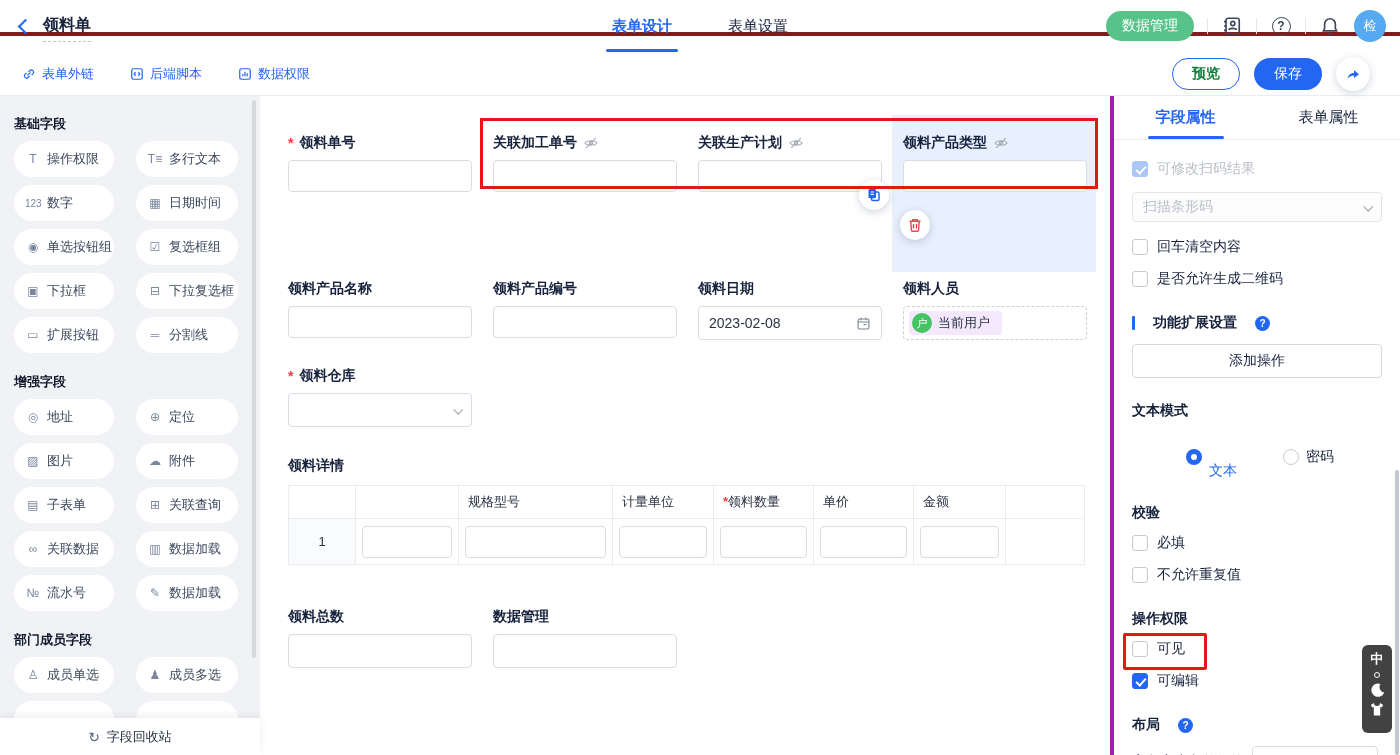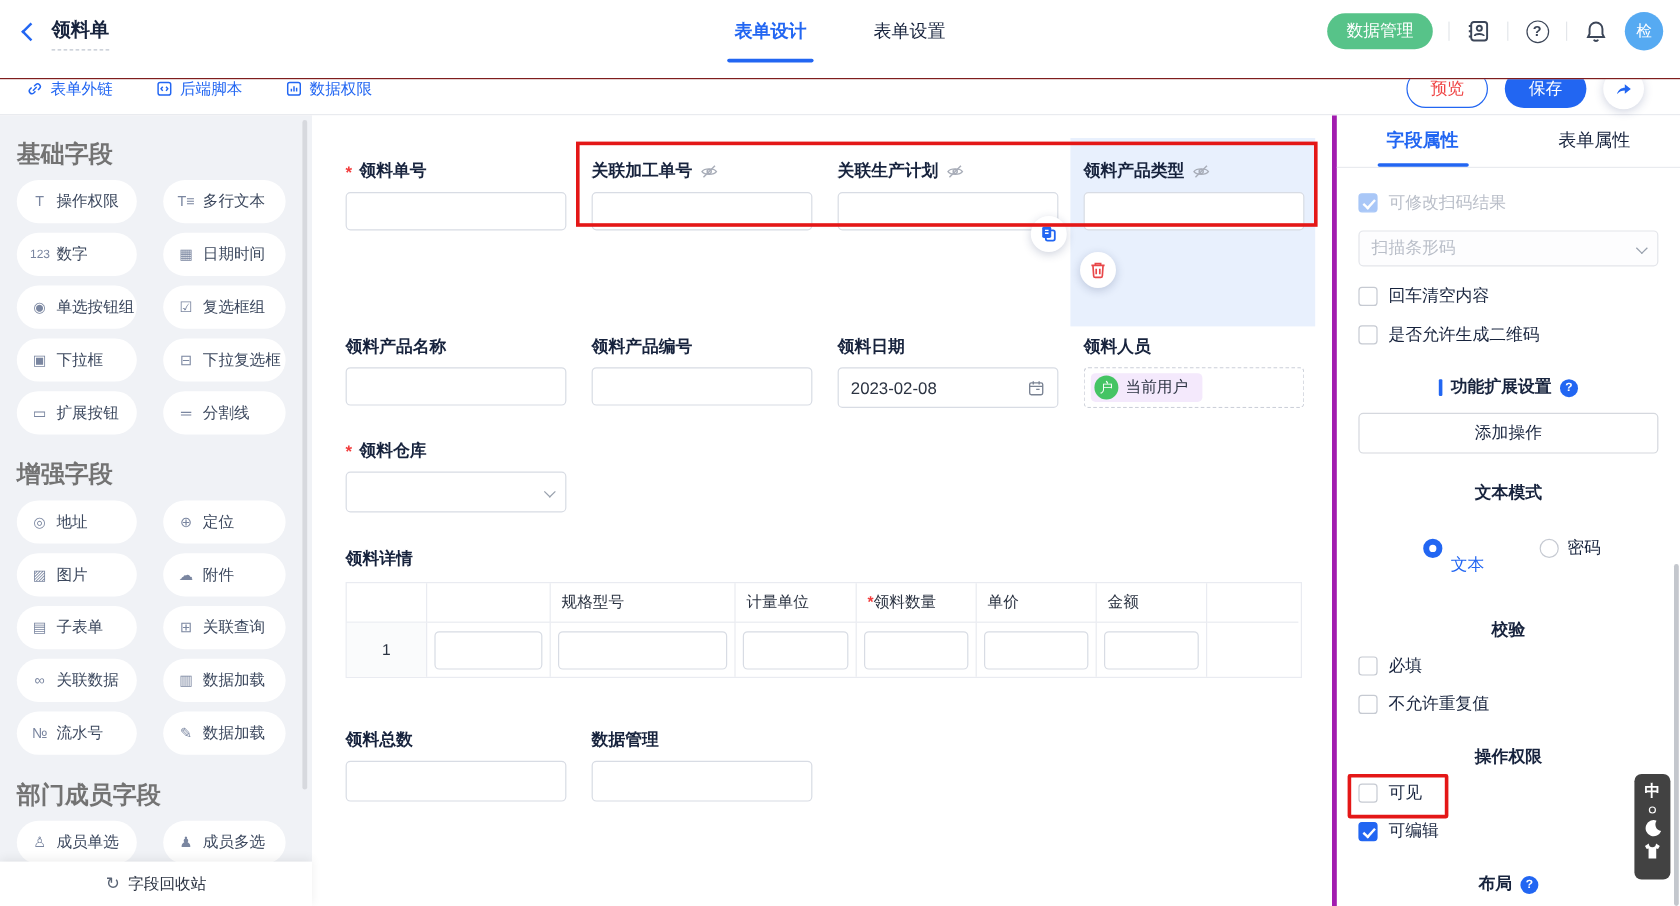--- a/index.html
+++ b/index.html
@@ -3,22 +3,22 @@
 <meta charset="utf-8">
 <style>
   * { margin:0; padding:0; box-sizing:border-box; }
   html,body { width:1400px; height:755px; }
   body {
     font-family:"Liberation Sans","DejaVu Sans",sans-serif;
     position:relative; overflow:hidden; background:#fff; color:#17233d;
     -webkit-font-smoothing:antialiased;
   }
   
-  .topbar { position:absolute; top:0; left:0; right:0; height:66px; background:#fff;
-            border-bottom:1px solid #7f1d1d; z-index:20; }
+  .topbar { position:absolute; top:0; left:0; right:0; height:36px; background:#fff;
+            border-bottom:4px solid #7f1d1d; z-index:20; }
   .back-group { position:absolute; left:20px; top:0; height:52px; display:flex; align-items:center; gap:12px; }
   .back-chev { width:11px; height:11px; border-left:2.5px solid #2266f2; border-bottom:2.5px solid #2266f2;
                transform:rotate(45deg); margin-top:1px; cursor:pointer; }
   .doc-title { font-size:16px; font-weight:700; color:#17233d; border-bottom:1px dashed #bfc5cf; padding-bottom:5px; margin-bottom:-5px;}
   .tb-tabs { position:absolute; left:0; right:0; top:0; height:52px; display:flex; justify-content:center; gap:40px; }
   .tb-tab { height:52px; display:flex; align-items:center; padding:0 8px; font-size:15px; color:#17233d;
             position:relative; cursor:pointer; }
   .tb-tab.active { color:#2266f2; font-weight:600; }
   .tb-tab.active::after { content:""; position:absolute; left:2px; right:2px; bottom:0; height:3px; background:#2266f2; border-radius:2px; }
   .tb-right { position:absolute; right:14px; top:0; height:52px; display:flex; align-items:center; gap:13px; }
@@ -29,30 +29,30 @@
   .help-circle { width:19px; height:19px; border-radius:50%; border:1.6px solid #3c4658; color:#3c4658;
                  font-size:12px; font-weight:700; display:flex; align-items:center; justify-content:center; }
   .avatar { width:32px; height:32px; border-radius:50%; background:#56aaf2; color:#fff; font-size:13px;
             display:flex; align-items:center; justify-content:center; cursor:pointer; }
   
   .subbar { position:absolute; top:52px; left:0; right:0; height:44px; background:#fff;
             border-bottom:1px solid #e9ebef; z-index:19; }
   .sb-links { position:absolute; left:22px; top:0; height:44px; display:flex; align-items:center; gap:36px; }
   .sb-link { display:flex; align-items:center; gap:6px; color:#2266f2; font-size:13px; cursor:pointer; }
   .sb-right { position:absolute; right:30px; top:0; height:44px; display:flex; align-items:center; gap:14px; }
-  .btn-outline { width:68px; height:32px; border-radius:16px; border:1px solid #2266f2; color:#ef4444;
-                 background:#fff; font-size:14px; display:flex; align-items:center; justify-content:center; cursor:pointer; }
+  .btn-outline { width:68px; height:32px; border-radius:16px; border:1px solid #2266f2; color:#15803d;
+                 background:#fff; font-size:14px; display:flex; align-items:center; justify-content:center; cursor:pointer;font-weight:bold; }
   .btn-primary { width:68px; height:32px; border-radius:16px; background:#2266f2; color:#fff; font-size:14px;
                  display:flex; align-items:center; justify-content:center; cursor:pointer; }
   .btn-share { width:34px; height:34px; border-radius:50%; background:#fff; box-shadow:0 2px 8px rgba(40,60,120,.22);
                display:flex; align-items:center; justify-content:center; cursor:pointer; }
   
   .sidebar { position:absolute; top:96px; left:0; width:260px; bottom:0; background:#f0f2f6;
              padding:19px 0 0 14px; overflow:hidden; }
-  .sec-title { font-size:20px; font-weight:700; color:#737373; margin-bottom:8px; }
+  .sec-title { font-size:13px; font-weight:700; color:#0f172a; margin-bottom:8px; }
   .sec-items { display:grid; grid-template-columns:100px 102px; column-gap:22px; row-gap:8px; margin-bottom:20px; }
   .fbtn { height:36px; border-radius:18px; background:#fff; display:flex; align-items:center; gap:6px;
           padding-left:11px; font-size:13px; color:#3c485e; cursor:pointer; white-space:nowrap; }
   .fbtn .fi { color:#7a86a0; font-size:12px; width:16px; text-align:center; flex:0 0 auto; }
   .sidebar-scroll { position:absolute; left:252px; top:100px; width:4px; height:558px; background:#d7d9de; border-radius:2px; }
   .recycle-bar { position:absolute; left:0; bottom:0; width:260px; height:37px; background:#fff;
                  box-shadow:0 -2px 8px rgba(0,0,0,.07); display:flex; align-items:center; justify-content:center;
                  gap:7px; font-size:13px; color:#2b3342; cursor:pointer; z-index:5; }
   .recycle-bar .fi { color:#5a6475; font-size:14px; }
   
@@ -106,21 +106,21 @@
   .chk { width:16px; height:16px; border:1px solid #c6cad2; border-radius:3px; background:#fff; flex:0 0 auto; cursor:pointer; position:relative; }
   .chk.checked { background:#2266f2; border-color:#2266f2; }
   .chk.checked-disabled { background:#a9c7f7; border-color:#a9c7f7; }
   .chk.checked::after, .chk.checked-disabled::after { content:""; position:absolute; left:4.5px; top:1.5px;
         width:4px; height:8px; border-right:2px solid #fff; border-bottom:2px solid #fff; transform:rotate(42deg); }
   .chk-label { font-size:14px; color:#17233d; }
   .chk-label.dis { color:#b9bec8; }
   .p-select { height:30px; border:1px solid #e3e5ea; border-radius:4px; background:#fdfdfe;
               display:flex; align-items:center; justify-content:space-between; padding:0 10px;
               font-size:14px; color:#b9bec8; margin:0 0 16px 0; cursor:default; }
-  .p-sec { display:flex; align-items:center; gap:7px; font-size:14px; font-weight:700; color:#17233d; margin:22px 0 12px 0;justify-content:center; }
+  .p-sec { display:flex; align-items:center; gap:18px; font-size:14px; font-weight:700; color:#17233d; margin:22px 0 12px 0; }
   .blue-bar { width:3px; height:14px; background:#2266f2; border-radius:1px; }
   .q-badge { width:15px; height:15px; border-radius:50%; background:#2266f2; color:#fff; font-size:10px;
              font-weight:700; display:flex; align-items:center; justify-content:center; }
   .btn-block { height:34px; border:1px solid #d5d8de; border-radius:4px; background:#fff; font-size:14px;
                color:#17233d; display:flex; align-items:center; justify-content:center; cursor:pointer; margin-bottom:6px; }
   .radio-row { display:flex; align-items:center; gap:46px; padding-left:54px; margin:14px 0 6px 0; }
   .radio-opt { display:flex; align-items:center; gap:7px; cursor:pointer; }
   .radio { width:16px; height:16px; border-radius:50%; background:#fff; border:1px solid #c6cad2; flex:0 0 auto; }
   .radio.on { border:5px solid #2266f2; }
   .radio-label { font-size:14px; color:#17233d; }
@@ -521,21 +521,21 @@
       <div class="radio-opt">
         <div class="radio on"></div>
         <div class="radio-label on">文本</div>
       </div>
       <div class="radio-opt">
         <div class="radio"></div>
         <div class="radio-label">密码</div>
       </div>
     </div>
 
-    <div class="p-sec" style="margin-top:36px">
+    <div class="p-sec" style="margin-top:24px">
         <span>校验</span>
       </div>
     <div class="chk-row">
       <div class="chk"></div>
       <div class="chk-label">必填</div>
     </div>
     <div class="chk-row">
       <div class="chk"></div>
       <div class="chk-label">不允许重复值</div>
     </div>

